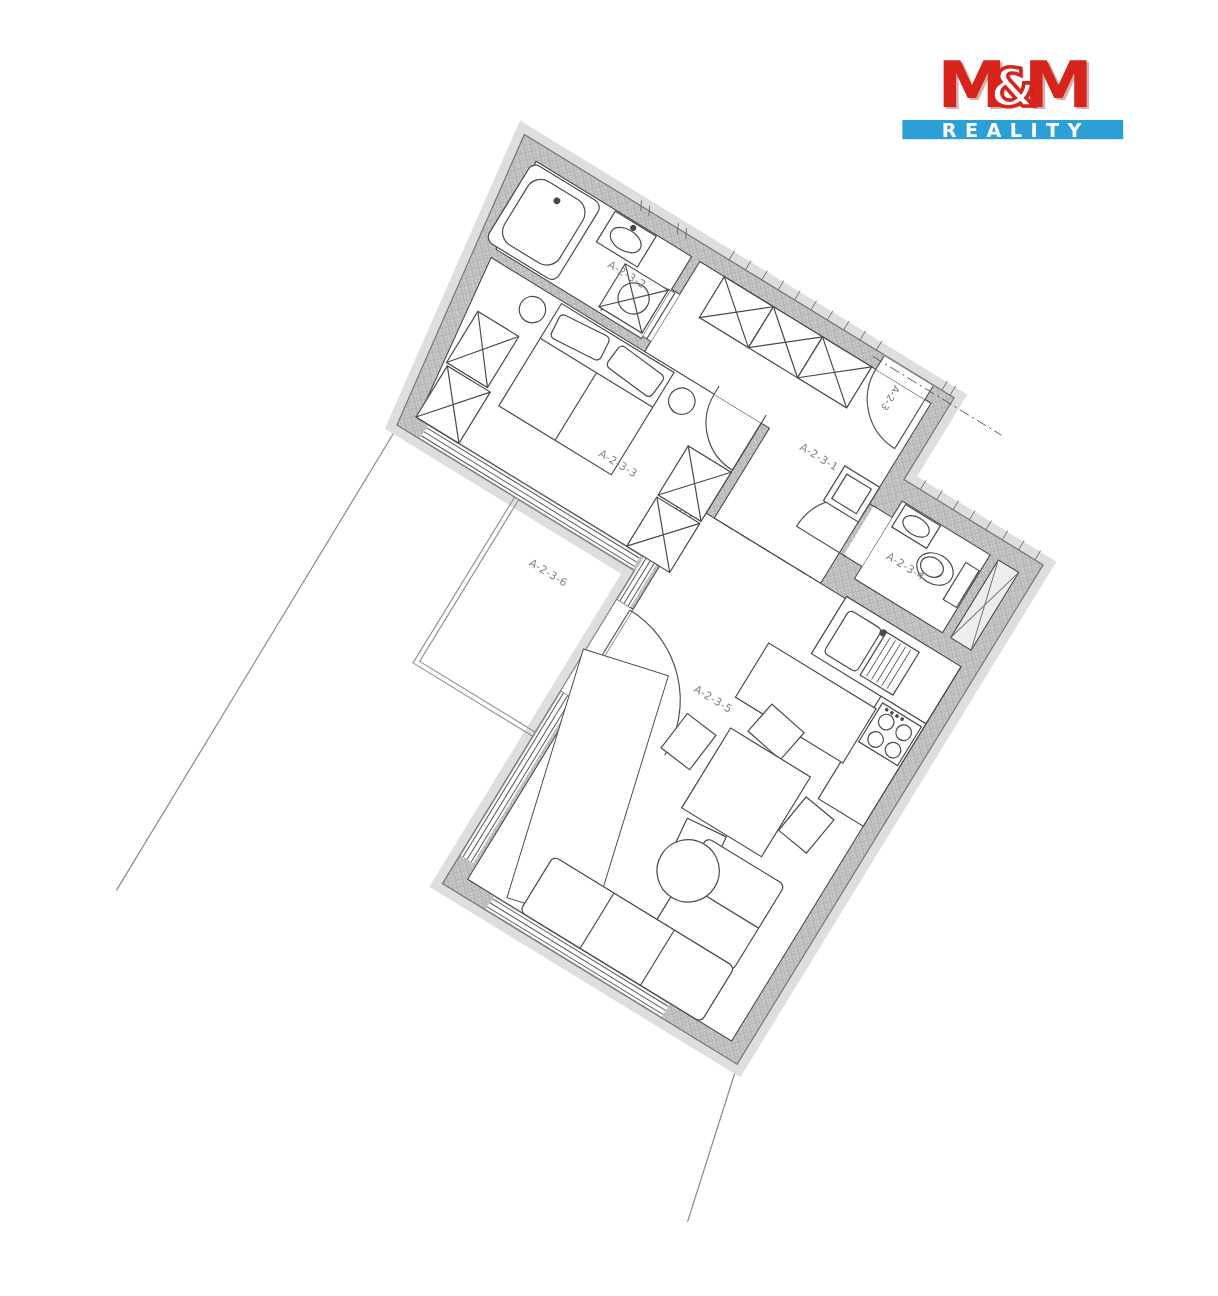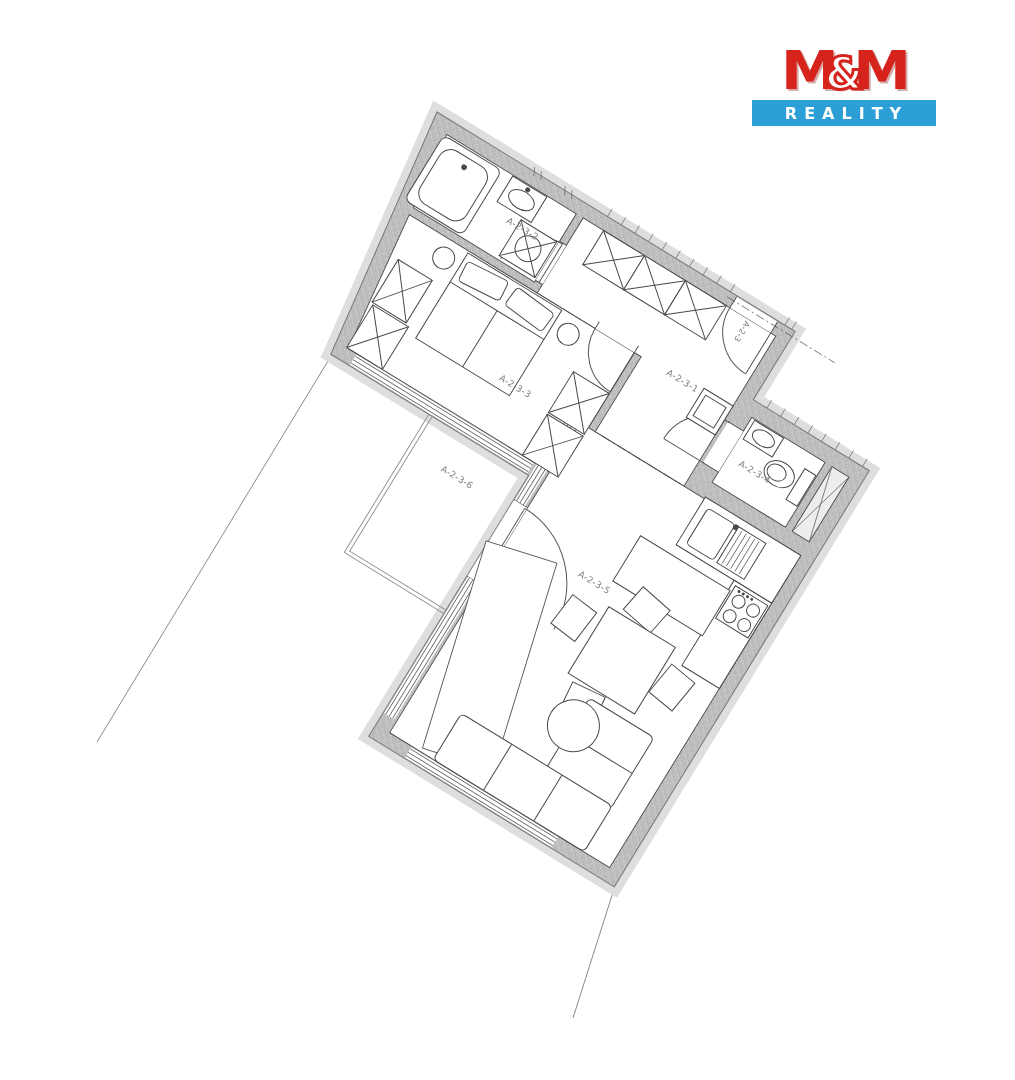--- a/index.html
+++ b/index.html
@@ -9,21 +9,21 @@
   .room-label{font-family:"DejaVu Sans", sans-serif;font-size:9px;fill:#828282;letter-spacing:.4px;}
   .unit-label{font-family:"DejaVu Sans", sans-serif;font-size:8px;fill:#777;letter-spacing:.3px;}
   
   .logo{position:absolute;left:752px;top:42px;width:184px;}
   .logo-top{height:58px;display:flex;align-items:center;justify-content:center;background:#fff;}
   .logo-m{font-size:58px;line-height:1;font-weight:bold;color:#d6231c;letter-spacing:-4px;
           text-shadow:2px 2px 0 rgba(140,20,15,.35);transform:scaleY(.92);}
   .logo-amp{font-size:44px;line-height:1;font-weight:bold;color:#ffffff;z-index:2;
             -webkit-text-stroke:3px #d6231c;margin:6px -10px 0 -10px;
             text-shadow:2px 2px 0 rgba(140,20,15,.25);}
-  .logo-bottom{height:26px;background:#2b9fd6;color:#fff;display:flex;align-items:center;
+  .logo-bottom{height:16px;background:#2b9fd6;color:#fff;display:flex;align-items:center;
                justify-content:center;font-weight:bold;font-size:16px;letter-spacing:7px;
                text-indent:5px;}
 </style>
 </head>
 <body>
 
 <div id="stage">
 
 <svg id="plan-svg" width="1015" height="1080" viewBox="0 0 1015 1080">
   <defs>

